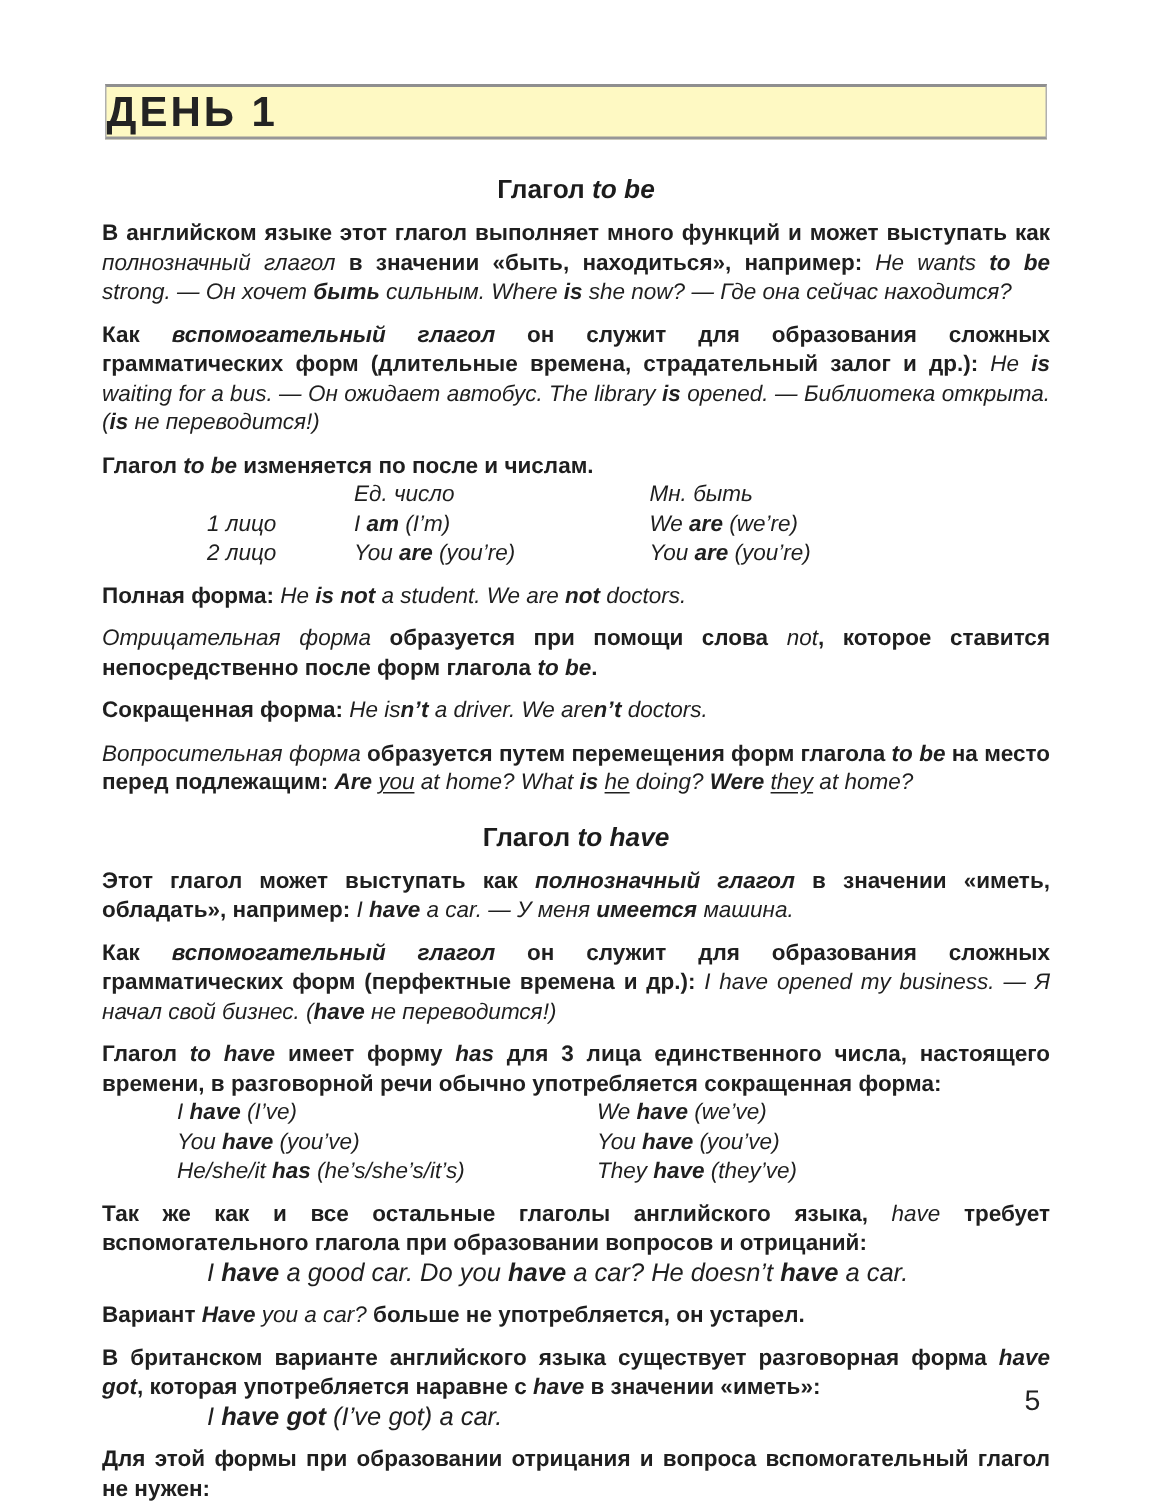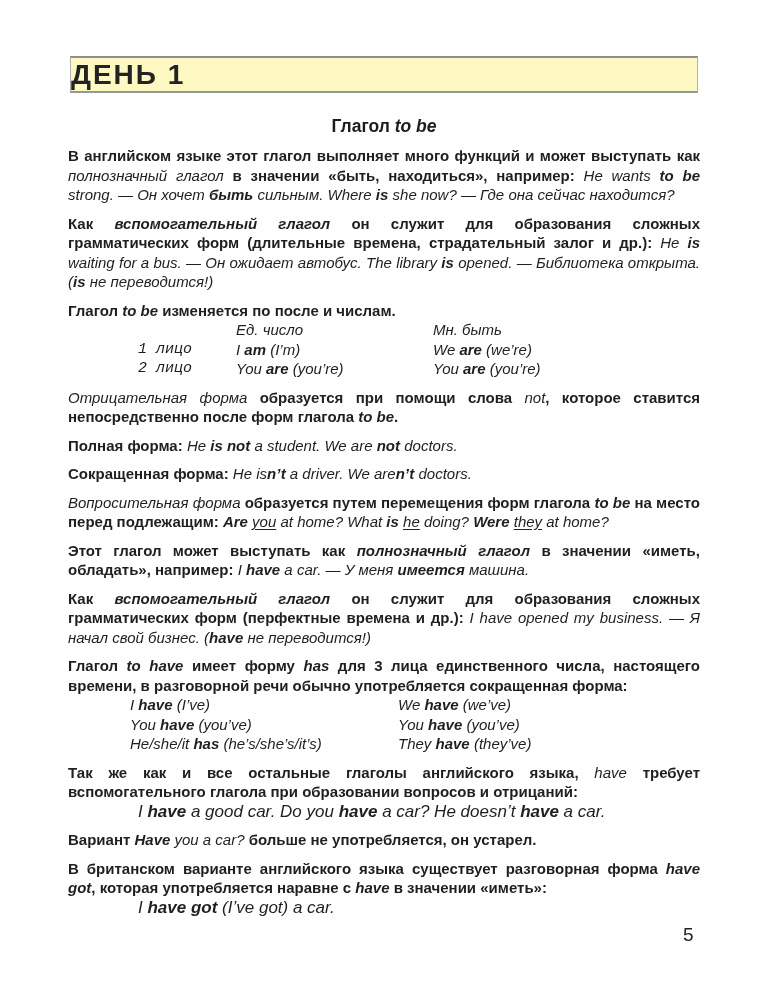--- a/index.html
+++ b/index.html
@@ -34,24 +34,24 @@
   .r{font-style:normal;font-weight:bold;}
   .b{font-weight:bold;}
   .i{font-style:italic;}
   .bi{font-weight:bold;font-style:italic;}
   .iu{font-style:italic;text-decoration:underline;text-underline-offset:2px;}
 
   
   .tbl{position:relative;margin:-9px 0 9px 0;}
   .tbl .row{position:relative;height:19.5px;font-size:15px;line-height:19.5px;}
   .tbl .cell{position:absolute;top:0;white-space:nowrap;}
-  .tbl3 .c0{left:70px;font-family:Liberation Mono, monospace;}
+  .tbl3 .c0{left:70px;}
   .tbl3 .c1{left:124px;margin-left:44px;}
   .tbl3 .c2{left:365px;}
-  .tbl2 .c0{left:62px;}
+  .tbl2 .c0{left:50px;}
   .tbl2 .c1{left:330px;}
 
   .example{
     font-size:17px;line-height:19.5px;margin:-9px 0 9px 0;padding-left:70px;
   }
 
   .pagenum{
     position:absolute;left:683px;top:924px;font-size:19px;color:#222;
   }
 </style>
@@ -77,24 +77,25 @@
           <span class="cell c0"><span class="i">1 лицо</span></span>
           <span class="cell c1"><span class="i">I </span><span class="bi">am</span><span class="i"> (I’m)</span></span>
           <span class="cell c2"><span class="i">We </span><span class="bi">are</span><span class="i"> (we’re)</span></span>
         </div>
         <div class="row">
           <span class="cell c0"><span class="i">2 лицо</span></span>
           <span class="cell c1"><span class="i">You </span><span class="bi">are</span><span class="i"> (you’re)</span></span>
           <span class="cell c2"><span class="i">You </span><span class="bi">are</span><span class="i"> (you’re)</span></span>
         </div>
       </div>
+      <p class="para"><span class="r">Полная форма: </span><span class="i">He </span><span class="bi">is not</span><span class="i"> a student. We are </span><span class="bi">not</span><span class="i"> doctors.</span></p>
       <p class="para"><span class="i">Отрицательная форма</span><span class="r"> образуется при помощи слова </span><span class="i">not</span><span class="r">, которое ставится непосредственно после форм глагола </span><span class="bi">to be</span><span class="r">.</span></p>
-      <p class="para"><span class="r">Полная форма: </span><span class="i">He </span><span class="bi">is not</span><span class="i"> a student. We are </span><span class="bi">not</span><span class="i"> doctors.</span></p>
       <p class="para"><span class="r">Сокращенная форма: </span><span class="i">He is</span><span class="bi">n’t</span><span class="i"> a driver. We are</span><span class="bi">n’t</span><span class="i"> doctors.</span></p>
       <p class="para"><span class="i">Вопросительная форма</span><span class="r"> образуется путем перемещения форм глагола </span><span class="bi">to be</span><span class="r"> на место перед подлежащим: </span><span class="bi">Are</span><span class="i"> </span><span class="iu">you</span><span class="i"> at home? What </span><span class="bi">is</span><span class="i"> </span><span class="iu">he</span><span class="i"> doing? </span><span class="bi">Were</span><span class="i"> </span><span class="iu">they</span><span class="i"> at home?</span></p>
+      <h2 class="section"><span class="b">Глагол </span><span class="bi">to have</span></h2>
       <p class="para"><span class="r">Этот глагол может выступать как </span><span class="bi">полнозначный глагол</span><span class="r"> в значении «иметь, обладать», например: </span><span class="i">I </span><span class="bi">have</span><span class="i"> a car. — У меня </span><span class="bi">имеется</span><span class="i"> машина.</span></p>
       <p class="para"><span class="r">Как </span><span class="bi">вспомогательный глагол</span><span class="r"> он служит для образования сложных грамматических форм (перфектные времена и др.): </span><span class="i">I have opened my business. — Я начал свой бизнес. (</span><span class="bi">have</span><span class="i"> не переводится!)</span></p>
       <p class="para"><span class="r">Глагол </span><span class="bi">to have</span><span class="r"> имеет форму </span><span class="bi">has</span><span class="r"> для 3 лица единственного числа, настоящего времени, в разговорной речи обычно употребляется сокращенная форма:</span></p>
       <div class="tbl tbl2">
         <div class="row">
           <span class="cell c0"><span class="i">I </span><span class="bi">have</span><span class="i"> (I’ve)</span></span>
           <span class="cell c1"><span class="i">We </span><span class="bi">have</span><span class="i"> (we’ve)</span></span>
         </div>
         <div class="row">
           <span class="cell c0"><span class="i">You </span><span class="bi">have</span><span class="i"> (you’ve)</span></span>
@@ -103,15 +104,16 @@
         <div class="row">
           <span class="cell c0"><span class="i">He/she/it </span><span class="bi">has</span><span class="i"> (he’s/she’s/it’s)</span></span>
           <span class="cell c1"><span class="i">They </span><span class="bi">have</span><span class="i"> (they’ve)</span></span>
         </div>
       </div>
       <p class="para"><span class="r">Так же как и все остальные глаголы английского языка, </span><span class="i">have</span><span class="r"> требует вспомогательного глагола при образовании вопросов и отрицаний:</span></p>
       <div class="example"><span class="i">I </span><span class="bi">have</span><span class="i"> a good car. Do you </span><span class="bi">have</span><span class="i"> a car? He doesn’t </span><span class="bi">have</span><span class="i"> a car.</span></div>
       <p class="para"><span class="r">Вариант </span><span class="bi">Have</span><span class="i"> you a car?</span><span class="r"> больше не употребляется, он устарел.</span></p>
       <p class="para"><span class="r">В британском варианте английского языка существует разговорная форма </span><span class="bi">have got</span><span class="r">, которая употребляется наравне с </span><span class="bi">have</span><span class="r"> в значении «иметь»:</span></p>
       <div class="example"><span class="i">I </span><span class="bi">have got</span><span class="i"> (I’ve got) a car.</span></div>
+      <p class="para"><span class="r">Для этой формы при образовании отрицания и вопроса вспомогательный глагол не нужен:</span></p>
     </div>
   <div class="pagenum">5</div>
 </div>
 
 </body></html>

